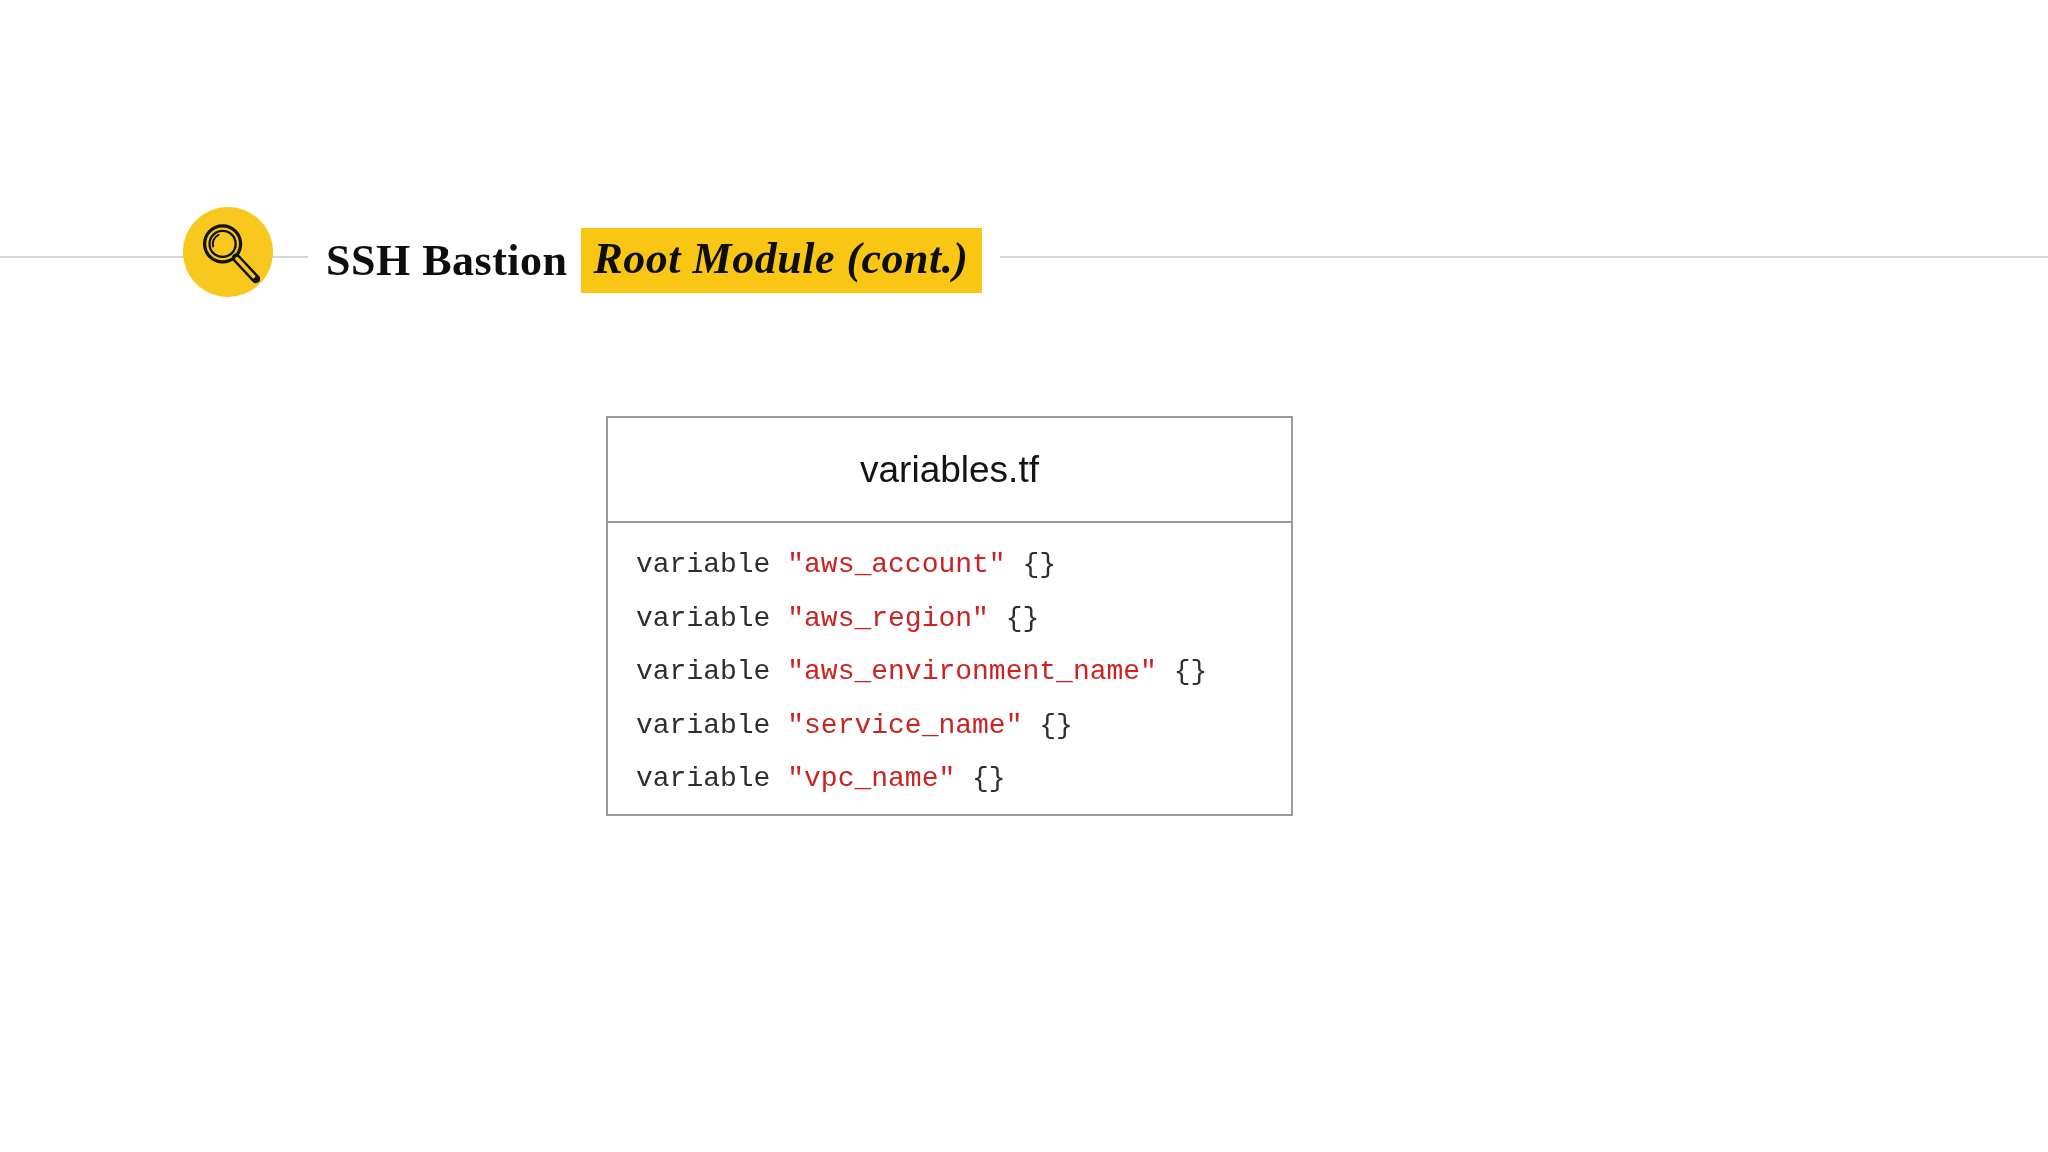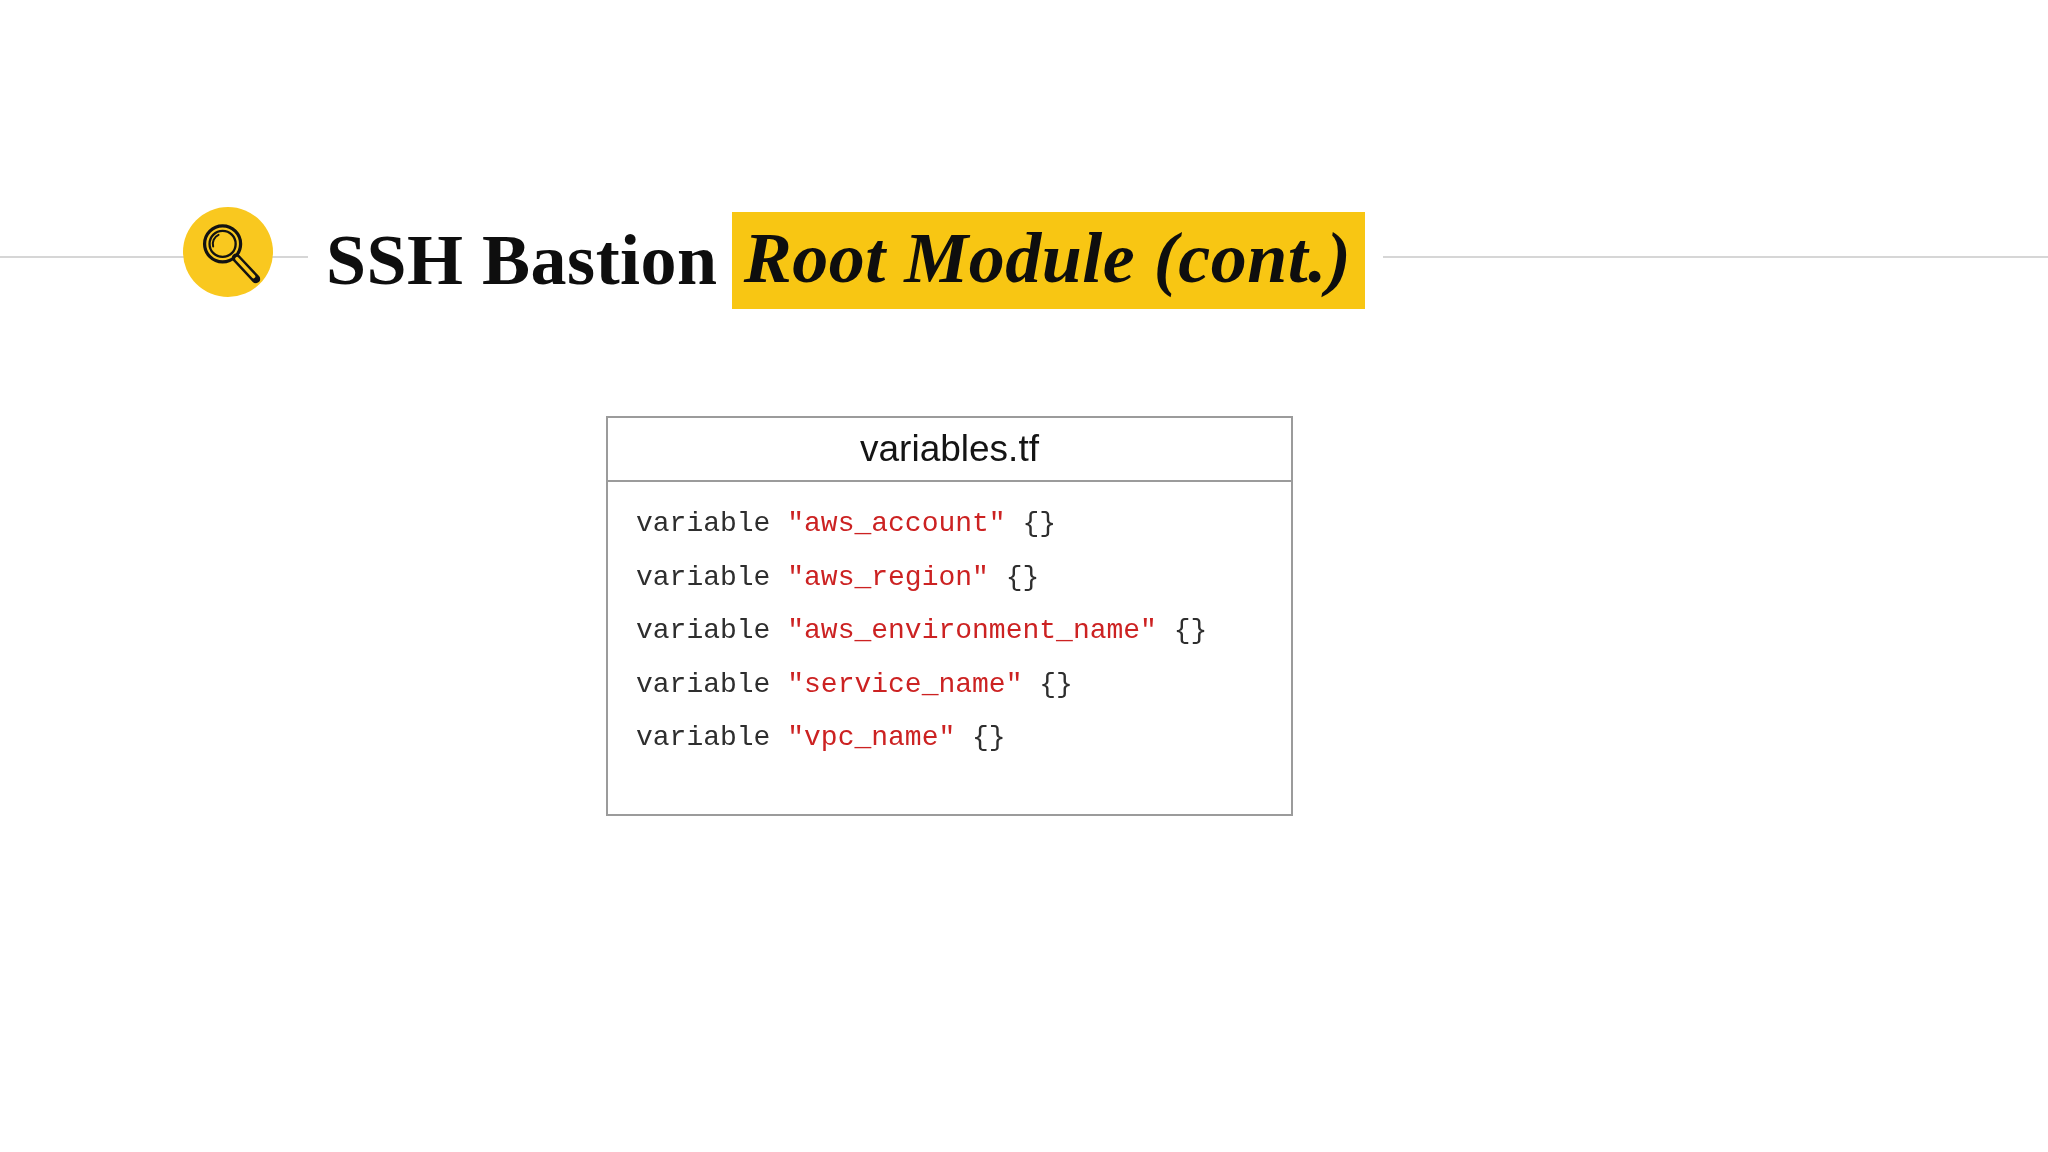--- a/index.html
+++ b/index.html
@@ -40,41 +40,41 @@
     position:absolute;
     left:308px; top:222px;
     height:76px;
     background:#ffffff;
     padding:0 18px;
     display:flex;
     align-items:center;
     white-space:nowrap;
     font-family:"Liberation Serif","DejaVu Serif",serif;
     font-weight:700;
-    font-size:72px;
+    font-size:44px;
     letter-spacing:.5px;
     color:var(--title-black);
   }
   .title-highlight{
     background:var(--accent-yellow);
     padding:5px 14px 9px 12px;
     margin-left:14px;
     font-style:italic;
   }
 
   
   .code-box{
     position:absolute;
     left:606px; top:416px;
     width:687px; height:400px;
     background:#ffffff;
     border:2px solid var(--box-border);
   }
   .code-header{
-    height:64px;
+    height:105px;
     border-bottom:2px solid var(--box-border);
     display:flex;
     align-items:center;
     justify-content:center;
     font-family:"Liberation Sans",sans-serif;
     font-size:37px;
     color:#141414;
   }
   .code-body{
     padding:15px 18px 0 28px;

